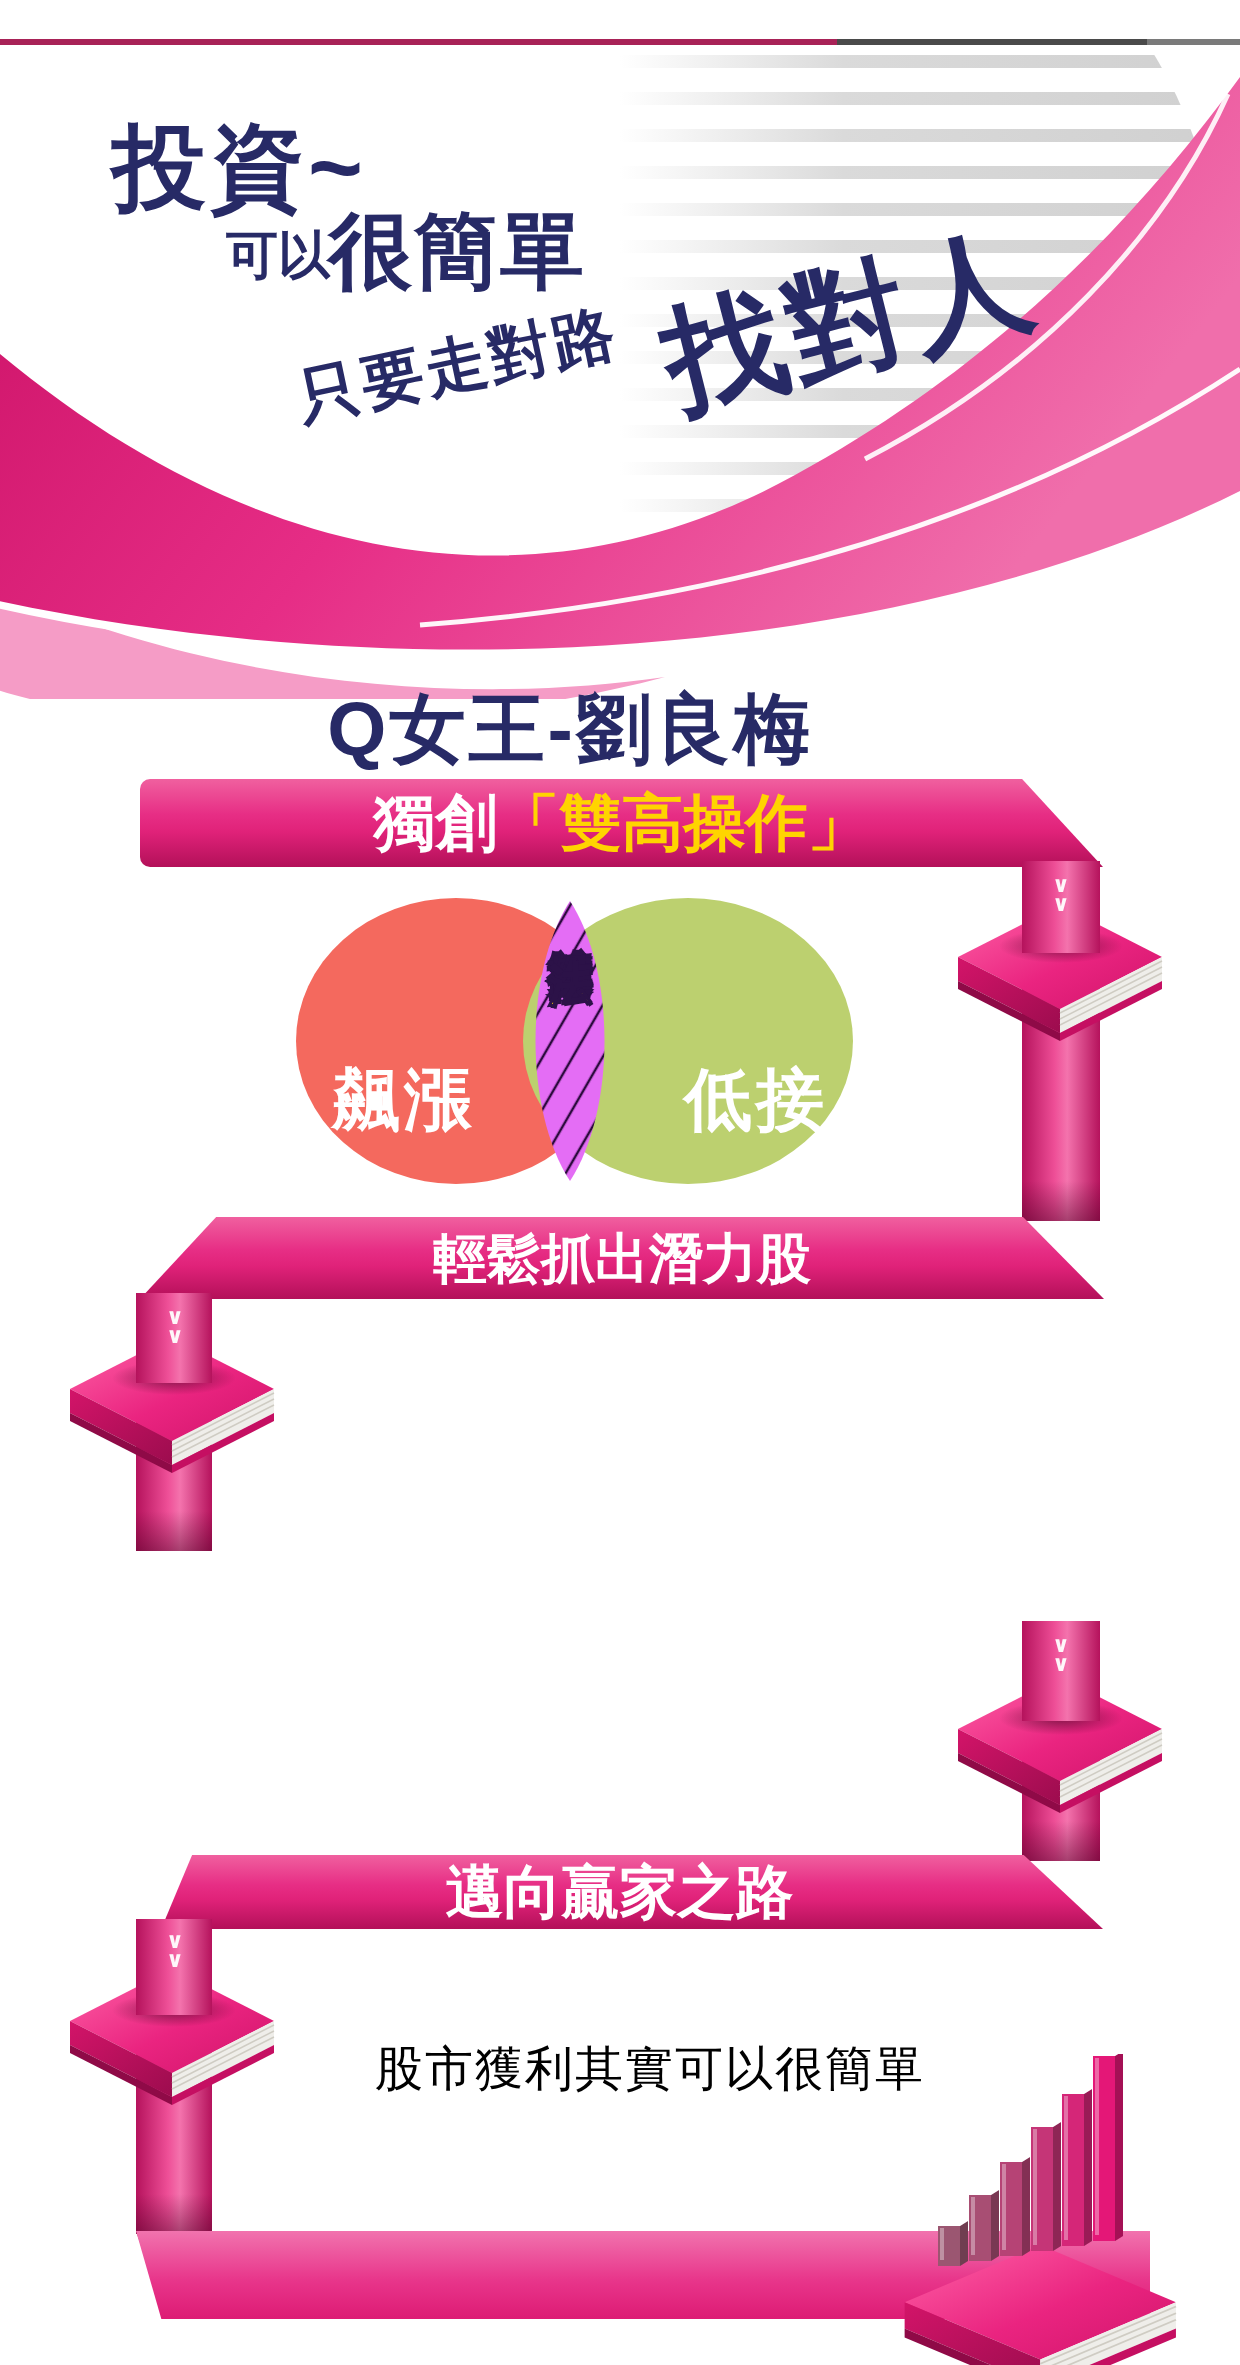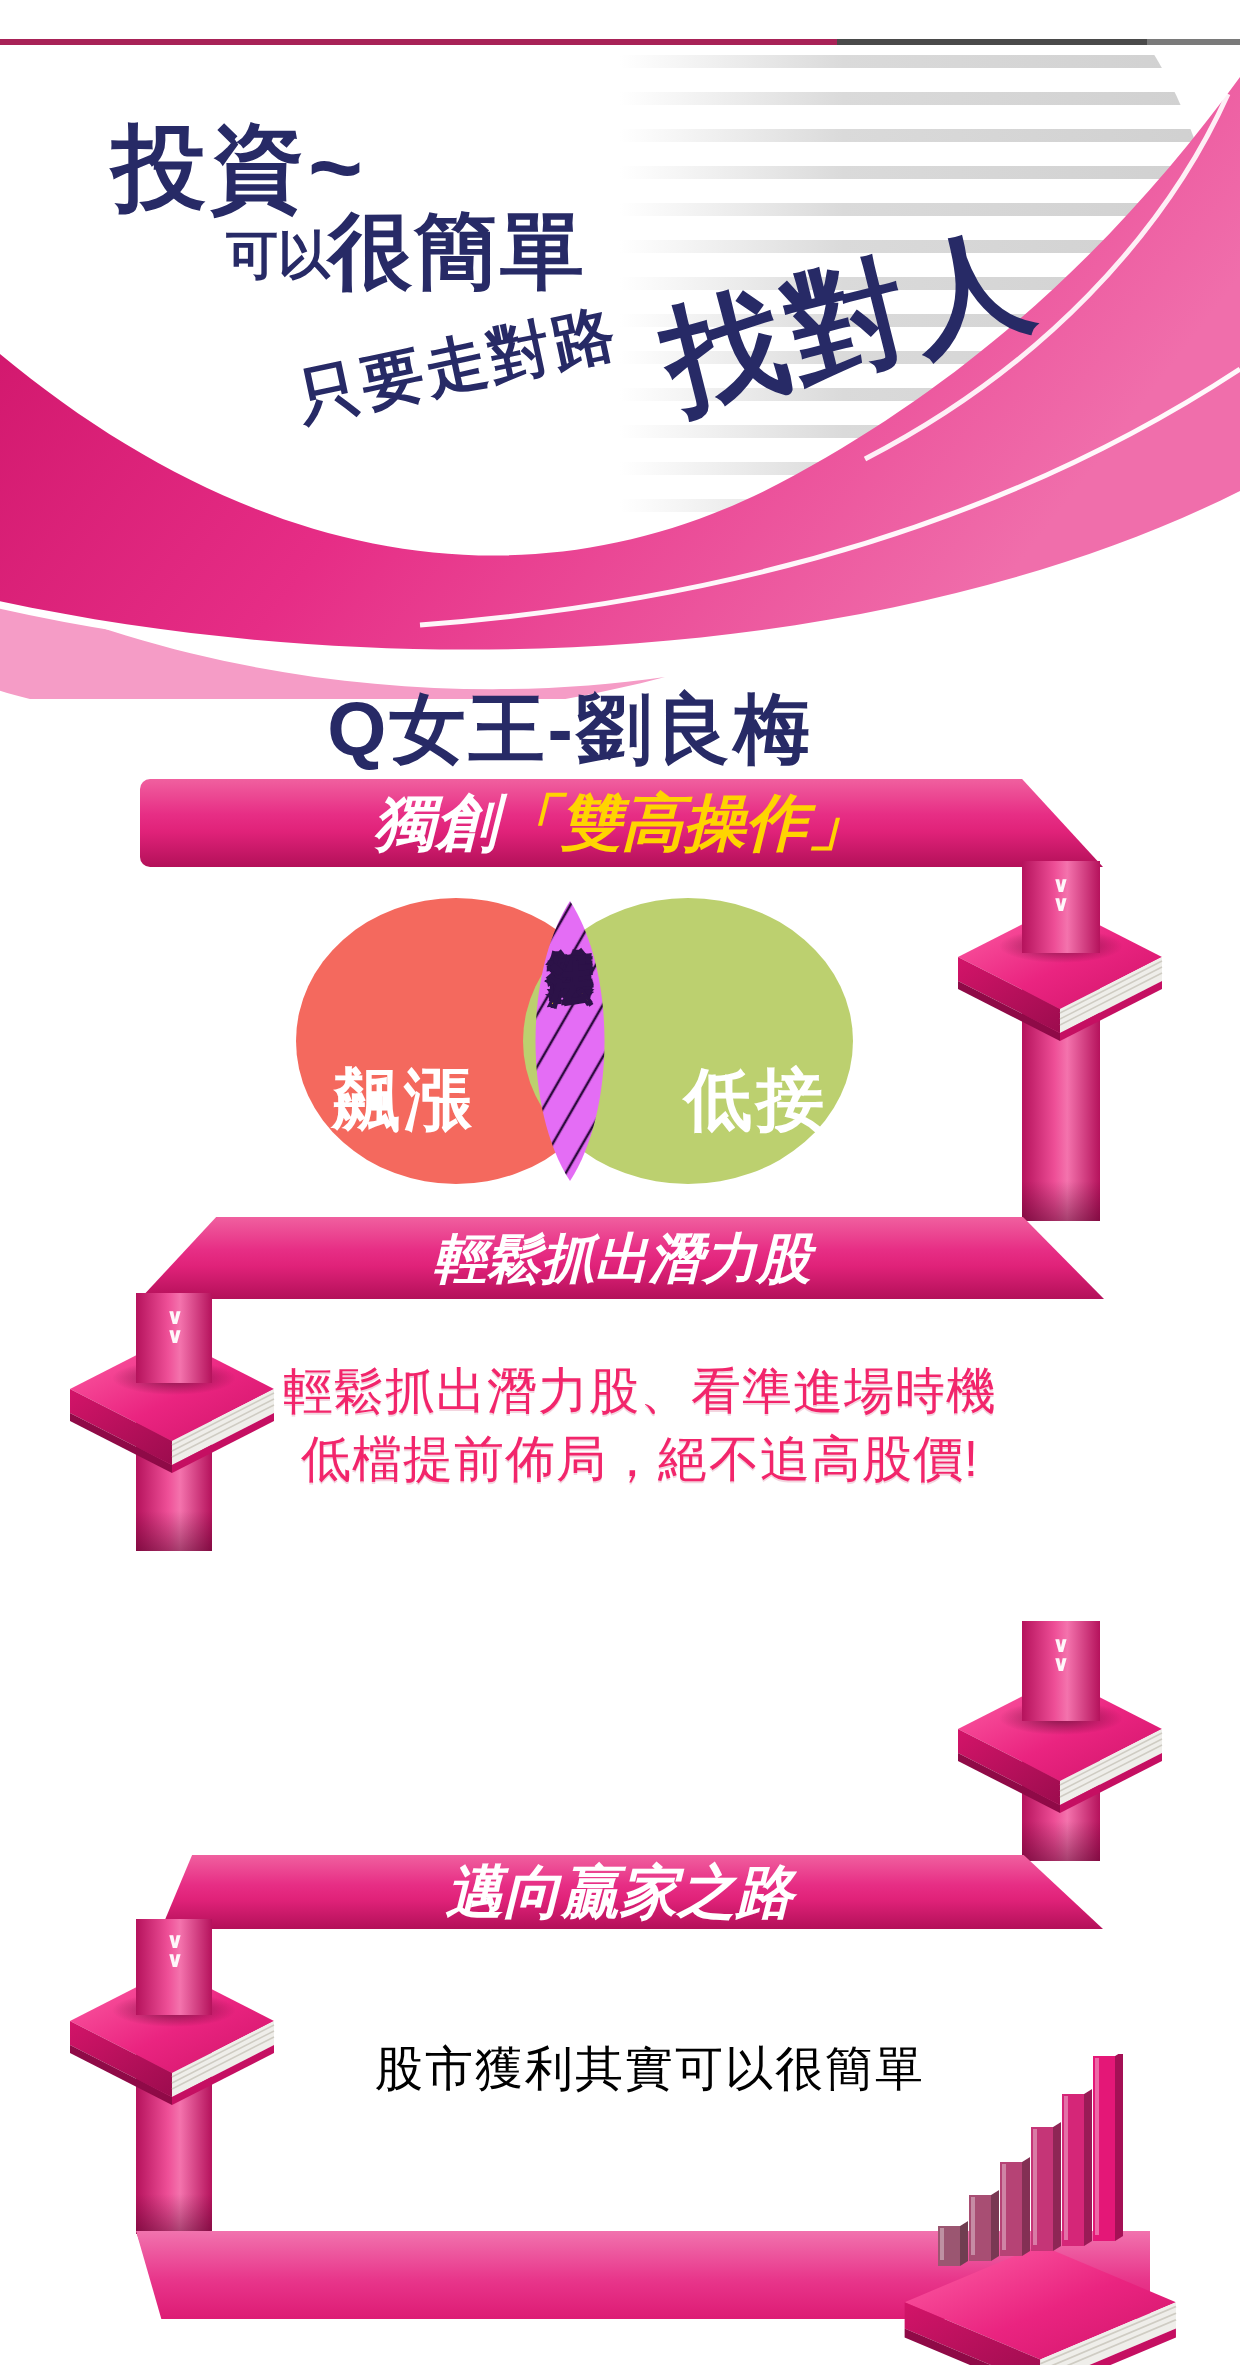--- a/index.html
+++ b/index.html
@@ -18,21 +18,21 @@
   .h2b{left:328px;top:170px;font-size:84px;letter-spacing:2px;}
   .h3{left:292px;top:330px;font-size:62px;transform:rotate(-12deg);transform-origin:left top;letter-spacing:3px;}
   .h4{left:652px;top:268px;font-size:120px;transform:rotate(-14deg);transform-origin:left top;letter-spacing:6px;}
 
   .author{left:0;top:652px;width:1140px;text-align:center;color:#272a66;
           font-size:76px;font-weight:bold;letter-spacing:3px;line-height:1;}
 
   
   .banner{color:#fff;overflow:hidden;
     background:linear-gradient(180deg,#f0609f 0%,#e72e85 40%,#e02279 60%,#b31059 100%);}
-  .banner .lbl{width:100%;text-align:center;font-weight:bold;white-space:nowrap;font-style:italic;}
+  .banner .lbl{width:100%;text-align:center;font-weight:bold;white-space:nowrap;}
   .b1{left:140px;top:740px;width:963px;height:88px;border-radius:10px 0 0 10px;
       clip-path:polygon(0 0,91.6% 0,100% 100%,0 100%);}
   .b1 .lbl{line-height:88px;font-size:62px;}
   .b2{left:140px;top:1178px;width:964px;height:82px;
       clip-path:polygon(7.9% 0,91.6% 0,100% 100%,0 100%);}
   .b2 .lbl{line-height:82px;font-size:54px;}
   .b3{left:136px;top:1509px;width:967px;height:78px;
       clip-path:polygon(7.9% 0,91.6% 0,100% 100%,0 100%);}
   .b3 .lbl{line-height:78px;font-size:54px;}
   .b4{left:136px;top:1816px;width:967px;height:74px;
@@ -223,24 +223,20 @@
 
   <div class="abs chev c1">∨
 ∨</div>
   <div class="abs chev c2">∨
 ∨</div>
   <div class="abs chev c3">∨
 ∨</div>
   <div class="abs chev c4">∨
 ∨</div>
 
-  <div class="abs para p1">
-    <div>輕鬆抓出潛力股、看準進場時機</div>
-    <div>低檔提前佈局，絕不追高股價!</div>
-  </div>
 
   <div class="abs closing">股市獲利其實可以很簡單</div>
 
   <div class="abs bottom-wedge"></div>
   <div class="abs bottom-band"></div>
 
   <svg class="abs" style="left:880px;top:2015px" width="320" height="350" viewBox="0 0 320 350">
     <use href="#bookShape" transform="translate(14,180) scale(1.33,1.1)"></use>
     <g id="bars-group">
         <polygon points="80,172 88,167 88,207 80,212" fill="#9b5671"></polygon>

